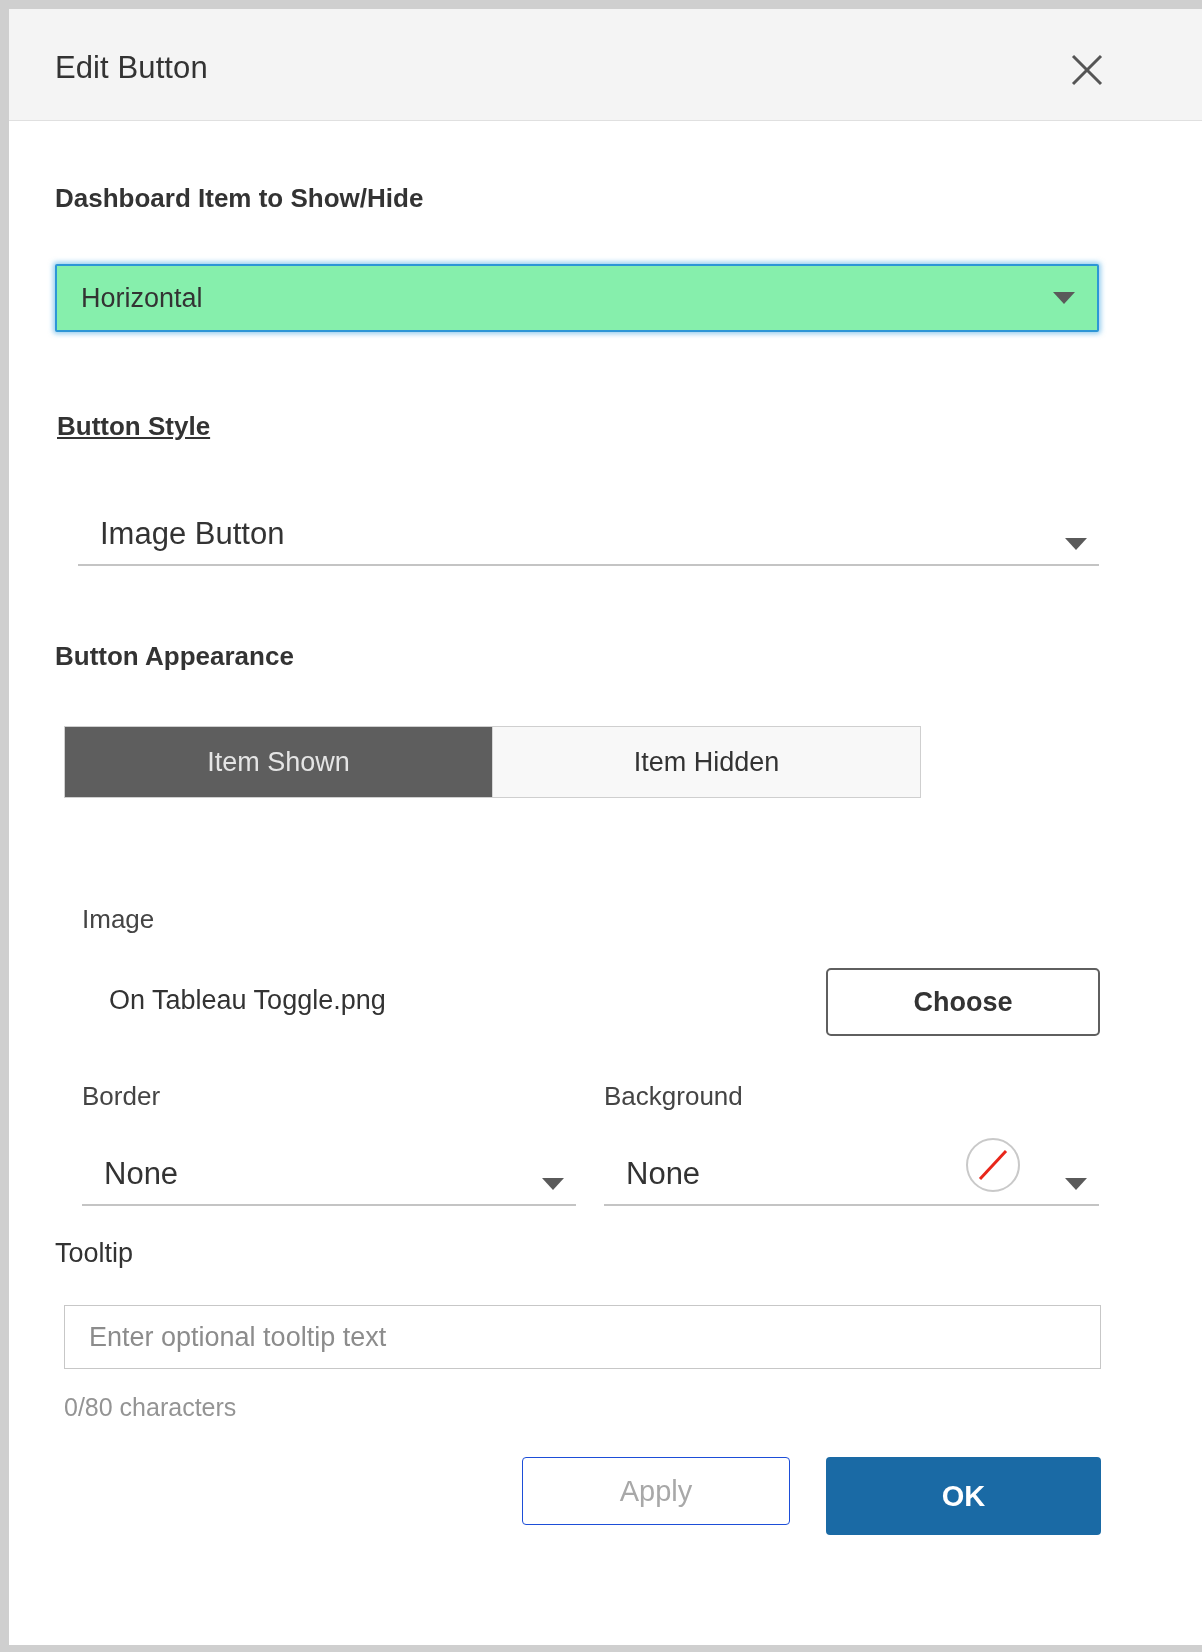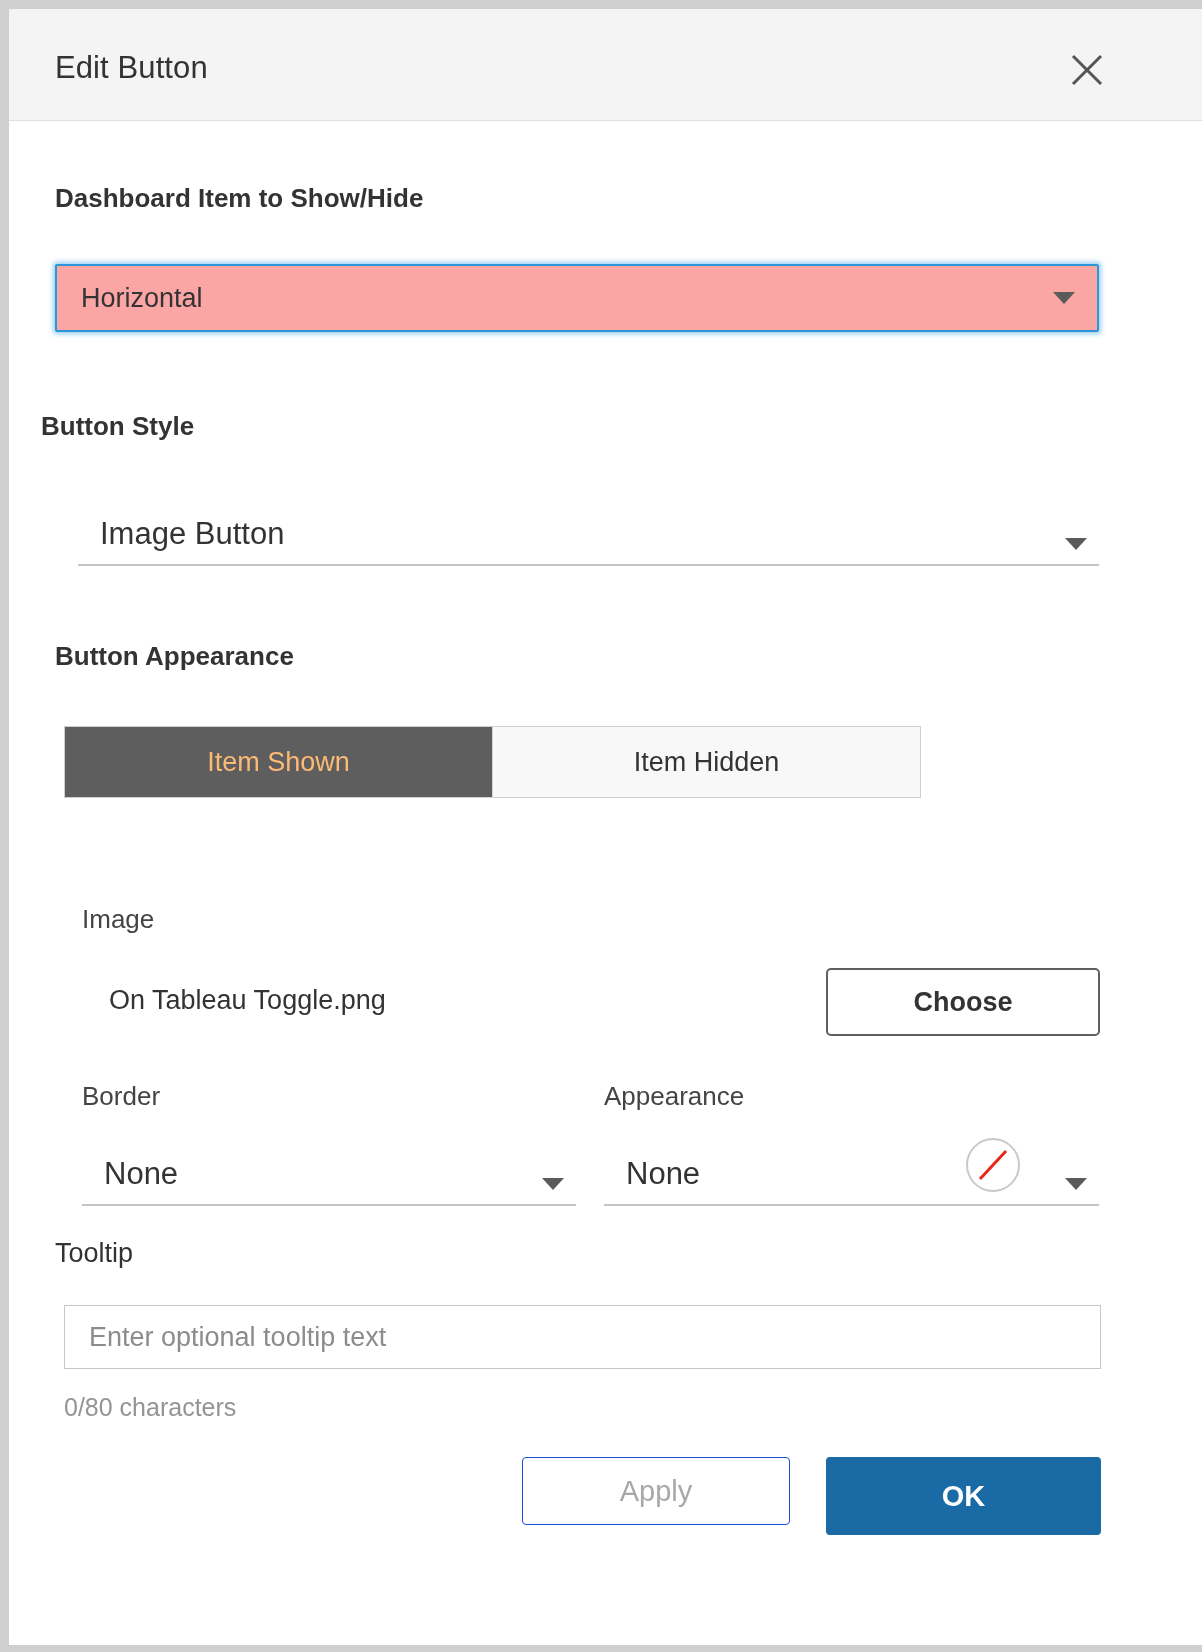--- a/index.html
+++ b/index.html
@@ -55,21 +55,21 @@
     position: absolute;
     font-size: 26px;
     font-weight: bold;
     color: #333333;
     white-space: nowrap;
   }
 
   
   .select-focus {
     position: absolute;
-    background: #fca5a5;
+    background: #86efac;
     border: 2px solid #2d96d6;
     border-radius: 2px;
     box-shadow: 0 0 5px 2px rgba(66,165,225,.55);
     display: flex; align-items: center;
     cursor: pointer;
   }
   .select-focus .sel-val {
     font-size: 27px; color: #333333;
     margin-left: 24px; white-space: nowrap;
   }
@@ -104,21 +104,21 @@
     display: flex;
     border: 1px solid #cfcfcf;
   }
   .seg-btn {
     flex: 1;
     display: flex; align-items: center; justify-content: center;
     font-size: 27px;
     cursor: pointer;
     user-select: none;
   }
-  .seg-btn.active { background: #5e5e5e; color: #fdba74; }
+  .seg-btn.active { background: #5e5e5e; color: #e5e5e5; }
   .seg-btn.inactive { background: #f8f8f8; color: #333333; border-left: 1px solid #d6d6d6; }
 
   .field-label {
     position: absolute;
     font-size: 26px;
     color: #444444;
     white-space: nowrap;
   }
   .value-text {
     position: absolute;
@@ -215,21 +215,21 @@
 
   <div id="body">
 
     <div class="section-head" style="left:46px; top:62px;">Dashboard Item to Show/Hide</div>
 
     <div class="select-focus" style="left:46px; top:143px; width:1044px; height:68px;">
       <span class="sel-val">Horizontal</span>
       <span class="caret"></span>
     </div>
 
-    <div class="section-head" style="left:32px; top:290px;">Button Style</div>
+    <div class="section-head" style="left:48px; top:290px;text-decoration:underline;">Button Style</div>
 
     <div class="select-underline" style="left:69px; top:383px; width:1021px; height:62px;">
       <span class="sel-val">Image Button</span>
       <span class="caret"></span>
     </div>
 
     <div class="section-head" style="left:46px; top:520px;">Button Appearance</div>
 
     <div id="seg">
       <div class="seg-btn active">Item Shown</div>
@@ -242,21 +242,21 @@
 
     <div id="choose-btn">Choose</div>
 
     <div class="field-label" style="left:73px; top:960px;">Border</div>
 
     <div class="select-underline" style="left:73px; top:1023px; width:494px; height:62px;">
       <span class="sel-val">None</span>
       <span class="caret"></span>
     </div>
 
-    <div class="field-label" style="left:595px; top:960px;">Appearance</div>
+    <div class="field-label" style="left:595px; top:960px;">Background</div>
 
     <div class="select-underline" style="left:595px; top:1023px; width:495px; height:62px;">
       <span class="sel-val">None</span>
       <span class="caret"></span>
     </div>
 
     <div id="bg-swatch">
       <svg width="50" height="50" viewBox="0 0 50 50" aria-hidden="true">
         <line x1="12" y1="39" x2="38" y2="11" stroke="#e8261a" stroke-width="3"></line>
       </svg>

